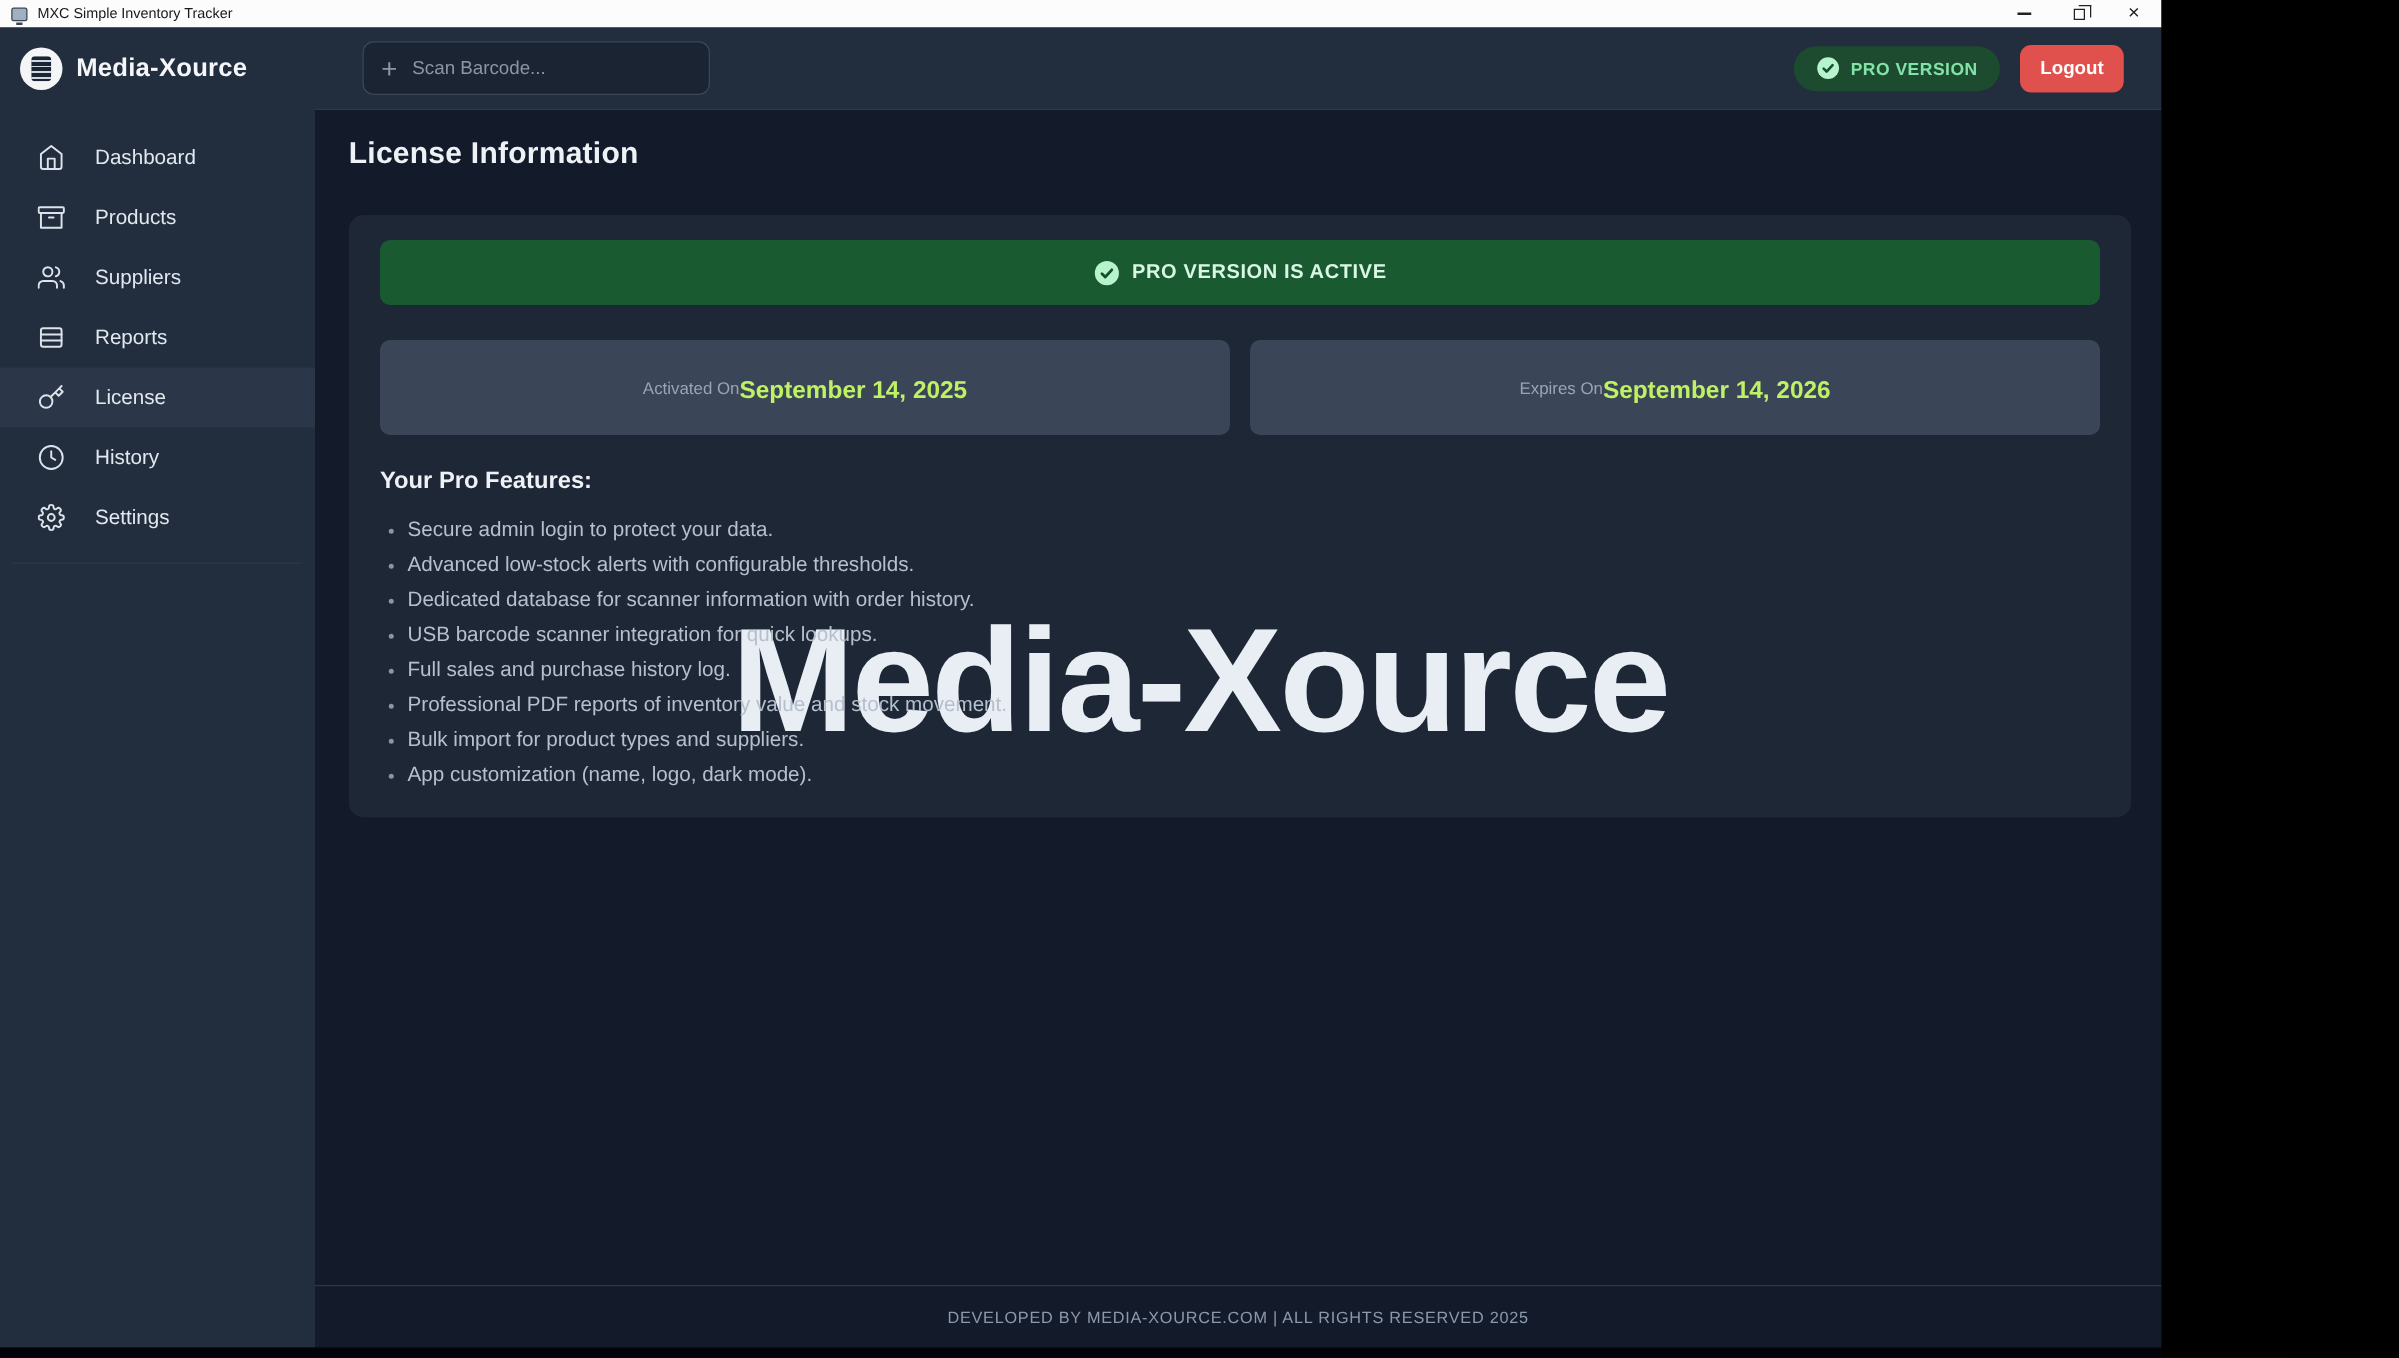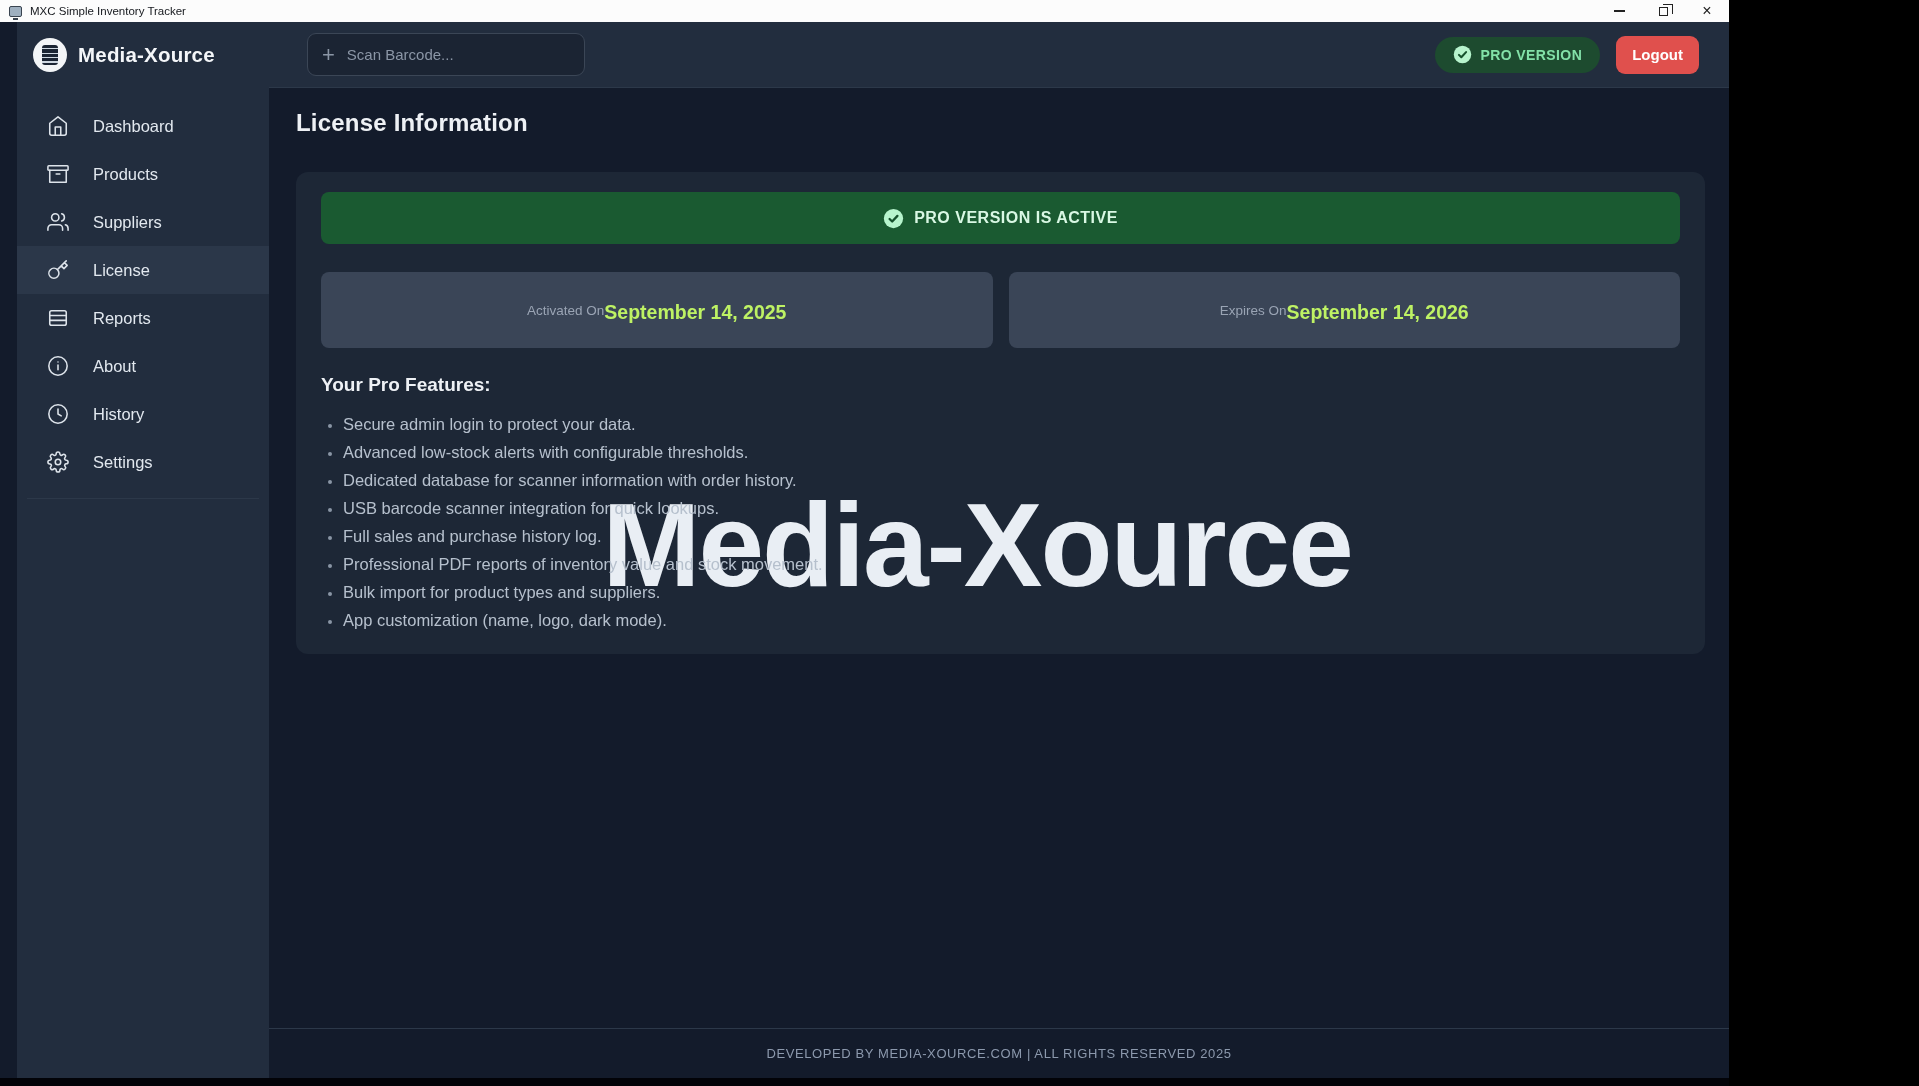--- a/index.html
+++ b/index.html
@@ -15,21 +15,21 @@
   .win-title { font-size:11.5px; color:#15181d; }
   .win-controls { margin-left:auto; display:flex; height:100%; }
   .win-btn { width:44px; height:100%; display:flex; align-items:center; justify-content:center; color:#222; cursor:default; }
   .glyph-min { width:11px; height:1.5px; background:#222; display:block; }
   .glyph-restore { width:9px; height:9px; border:1.2px solid #222; position:relative; background:var(--titlebar-bg,#fcfcfc); }
   .glyph-restore::before { content:""; position:absolute; top:-4px; left:3px; width:9px; height:9px; border:1.2px solid #222;
                            border-bottom:none; border-left:none; }
   .glyph-close { font-size:16px; line-height:1; color:#222; }
 
   
-  .body-row { flex:1 1 auto; display:flex; min-height:0;padding-left:17px; }
+  .body-row { flex:1 1 auto; display:flex; min-height:0; }
 
   
   .sidebar { width:252px; flex:0 0 252px; background:var(--surface,#222d3e); display:flex; flex-direction:column; }
   .brand { height:66px; display:flex; align-items:center; padding-left:16px; gap:11px; flex:0 0 auto; }
   .logo { width:34px; height:34px; border-radius:50%; background:#f3f5f7; display:flex; align-items:center; justify-content:center; }
   .logo-core { width:16px; height:20px; background:#1b2433; border-radius:3px;
                background-image:repeating-linear-gradient(to bottom, transparent 0 3px, #cfd8e2 3px 4.5px); }
   .brand-name { font-size:20.5px; font-weight:bold; color:#f4f6f9; letter-spacing:.2px; }
   .nav { padding-top:14px; }
   .nav-item { height:48px; display:flex; align-items:center; gap:24px; padding-left:30px; color:#e2e8ef; cursor:default; }
@@ -136,47 +136,37 @@
             <span class="nicon">
               <svg viewBox="0 0 24 24" fill="none" stroke="currentColor" stroke-width="1.7" stroke-linecap="round" stroke-linejoin="round">
                 <path d="M17 21v-2a4 4 0 0 0-4-4H5a4 4 0 0 0-4 4v2"></path>
                 <circle cx="9" cy="7" r="4"></circle>
                 <path d="M23 21v-2a4 4 0 0 0-3-3.87"></path>
                 <path d="M16 3.13a4 4 0 0 1 0 7.75"></path>
               </svg>
             </span>
             <span class="nav-label">Suppliers</span>
           </div>
-          <div class="nav-item active">
-            <span class="nicon">
-              <svg viewBox="0 0 24 24" fill="none" stroke="currentColor" stroke-width="1.7" stroke-linecap="round" stroke-linejoin="round">
-                <path d="M21 2l-2 2m-7.61 7.61a5.5 5.5 0 1 1-7.778 7.778 5.5 5.5 0 0 1 7.777-7.777zm0 0L15.5 7.5m0 0l3 3L22 7l-3-3m-3.5 3.5L19 4"></path>
-              </svg>
-            </span>
-            <span class="nav-label">License</span>
-          </div>
           <div class="nav-item">
             <span class="nicon">
               <svg viewBox="0 0 24 24" fill="none" stroke="currentColor" stroke-width="1.7" stroke-linecap="round" stroke-linejoin="round">
                 <rect x="3" y="4" width="18" height="16" rx="2"></rect>
                 <line x1="3" y1="9.3" x2="21" y2="9.3"></line>
                 <line x1="3" y1="14.6" x2="21" y2="14.6"></line>
               </svg>
             </span>
             <span class="nav-label">Reports</span>
           </div>
-          <div class="nav-item">
-            <span class="nicon">
-              <svg viewBox="0 0 24 24" fill="none" stroke="currentColor" stroke-width="1.7" stroke-linecap="round" stroke-linejoin="round">
-                <circle cx="12" cy="12" r="10"></circle>
-                <line x1="12" y1="11" x2="12" y2="16"></line>
-                <line x1="12" y1="7.6" x2="12" y2="7.7"></line>
-              </svg>
-            </span>
-            <span class="nav-label">About</span>
+          <div class="nav-item active">
+            <span class="nicon">
+              <svg viewBox="0 0 24 24" fill="none" stroke="currentColor" stroke-width="1.7" stroke-linecap="round" stroke-linejoin="round">
+                <path d="M21 2l-2 2m-7.61 7.61a5.5 5.5 0 1 1-7.778 7.778 5.5 5.5 0 0 1 7.777-7.777zm0 0L15.5 7.5m0 0l3 3L22 7l-3-3m-3.5 3.5L19 4"></path>
+              </svg>
+            </span>
+            <span class="nav-label">License</span>
           </div>
           <div class="nav-item">
             <span class="nicon">
               <svg viewBox="0 0 24 24" fill="none" stroke="currentColor" stroke-width="1.7" stroke-linecap="round" stroke-linejoin="round">
                 <circle cx="12" cy="12" r="10"></circle>
                 <polyline points="12 6.5 12 12 15.5 14"></polyline>
               </svg>
             </span>
             <span class="nav-label">History</span>
           </div>

